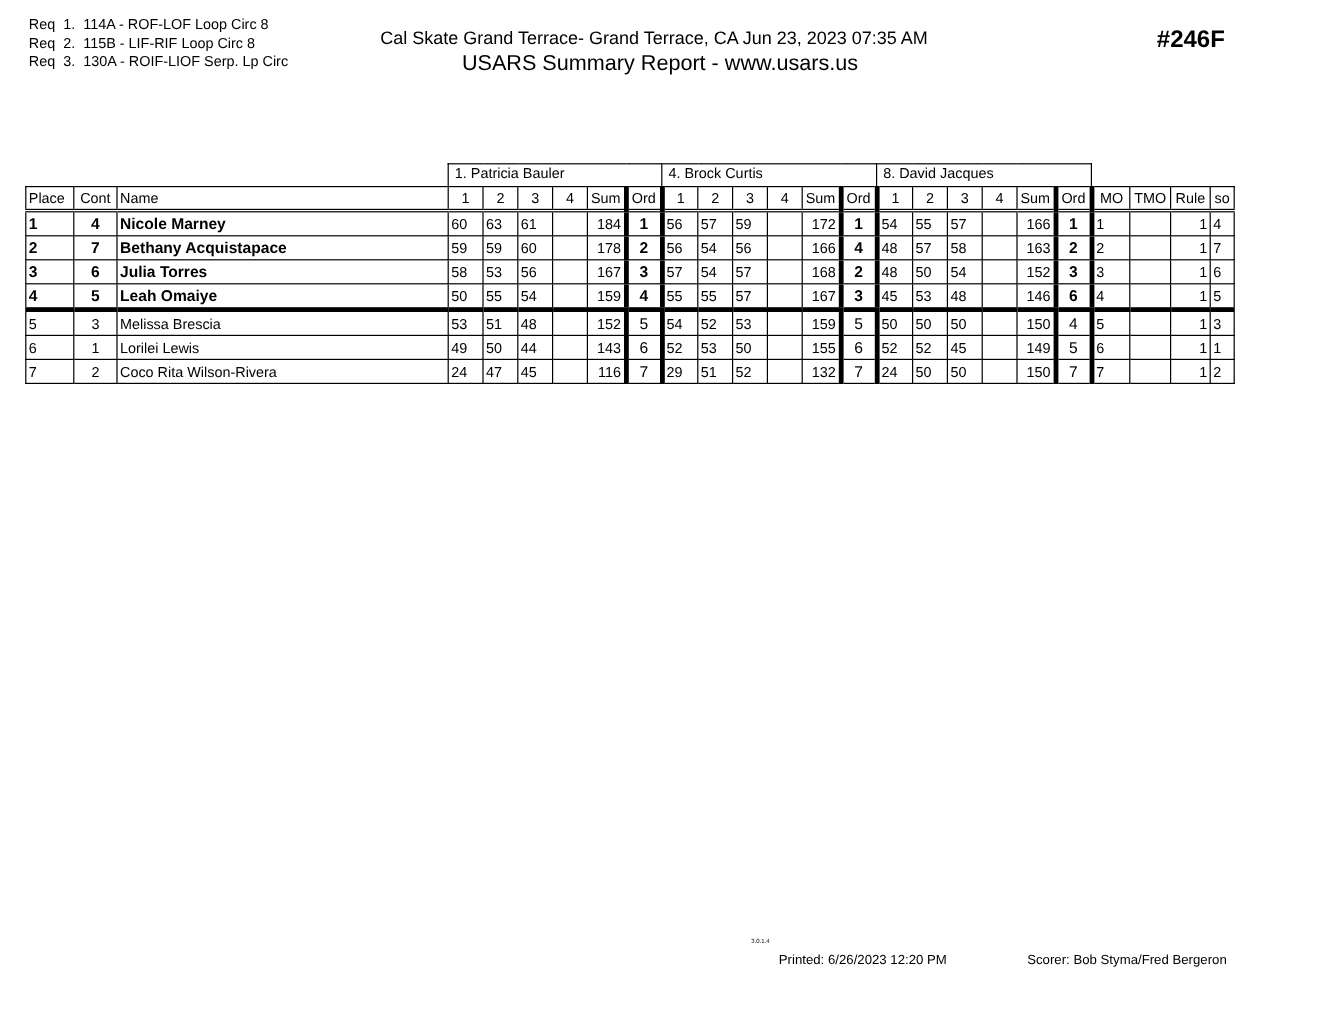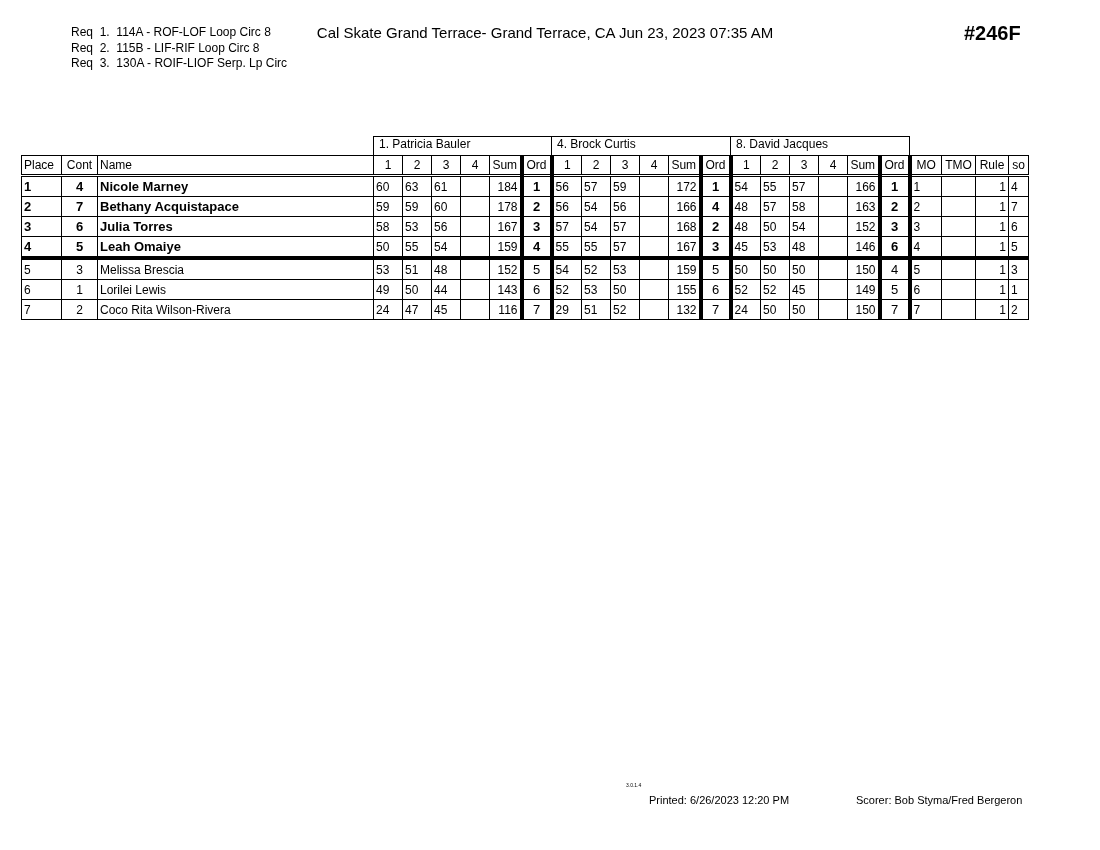--- a/index.html
+++ b/index.html
@@ -1,18 +1,18 @@
 <!DOCTYPE html>
 <html><head>
 <meta charset="utf-8">
 <style>
   html, body { margin: 0; padding: 0; background: #ffffff; }
   body { width: 1100px; height: 850px; position: relative; overflow: hidden;
          font-family: "Liberation Sans", sans-serif; color: #000; }
-  .reqs { position: absolute; left: 24px; top: 25px; font-size: 12px; line-height: 15.5px; margin-left: 47px; }
+  .reqs { position: absolute; left: 24px; top: 13px; font-size: 12px; line-height: 15.5px; }
   .reqs div { white-space: pre; }
   .event-no { position: absolute; left: 964px; top: 22px; font-size: 20px; font-weight: bold; }
   .header { position: absolute; left: 280px; top: 24px; width: 540px; text-align: center; }
   .h-title { font-size: 18px; font-weight: bold; line-height: 21px; }
   .h-venue { font-size: 15px; line-height: 17px; margin-left: -10px; }
   .h-event { font-size: 21px; font-weight: bold; line-height: 25px; letter-spacing: 0.3px; }
   .h-report { font-size: 18px; line-height: 23px; }
 
   table.results { position: absolute; left: 21px; top: 136px; border-collapse: collapse;
                   font-size: 12px; table-layout: fixed; padding-left: 12px; }
@@ -40,20 +40,21 @@
 <body>
 
 <div class="reqs">
   <div>Req  1.  114A - ROF-LOF Loop Circ 8</div>
   <div>Req  2.  115B - LIF-RIF Loop Circ 8</div>
   <div>Req  3.  130A - ROIF-LIOF Serp. Lp Circ</div>
 </div>
 
 <div class="header">
   <div class="h-venue">Cal Skate Grand Terrace- Grand Terrace, CA  Jun 23, 2023  07:35 AM</div>
+  <div class="h-report">USARS Summary Report - www.usars.us</div>
 </div>
 
 <div class="event-no">#246F</div>
 
 <table class="results">
   <colgroup>
     <col style="width:40px">
       <col style="width:36px">
       <col style="width:276px">
     <col style="width:29px">

